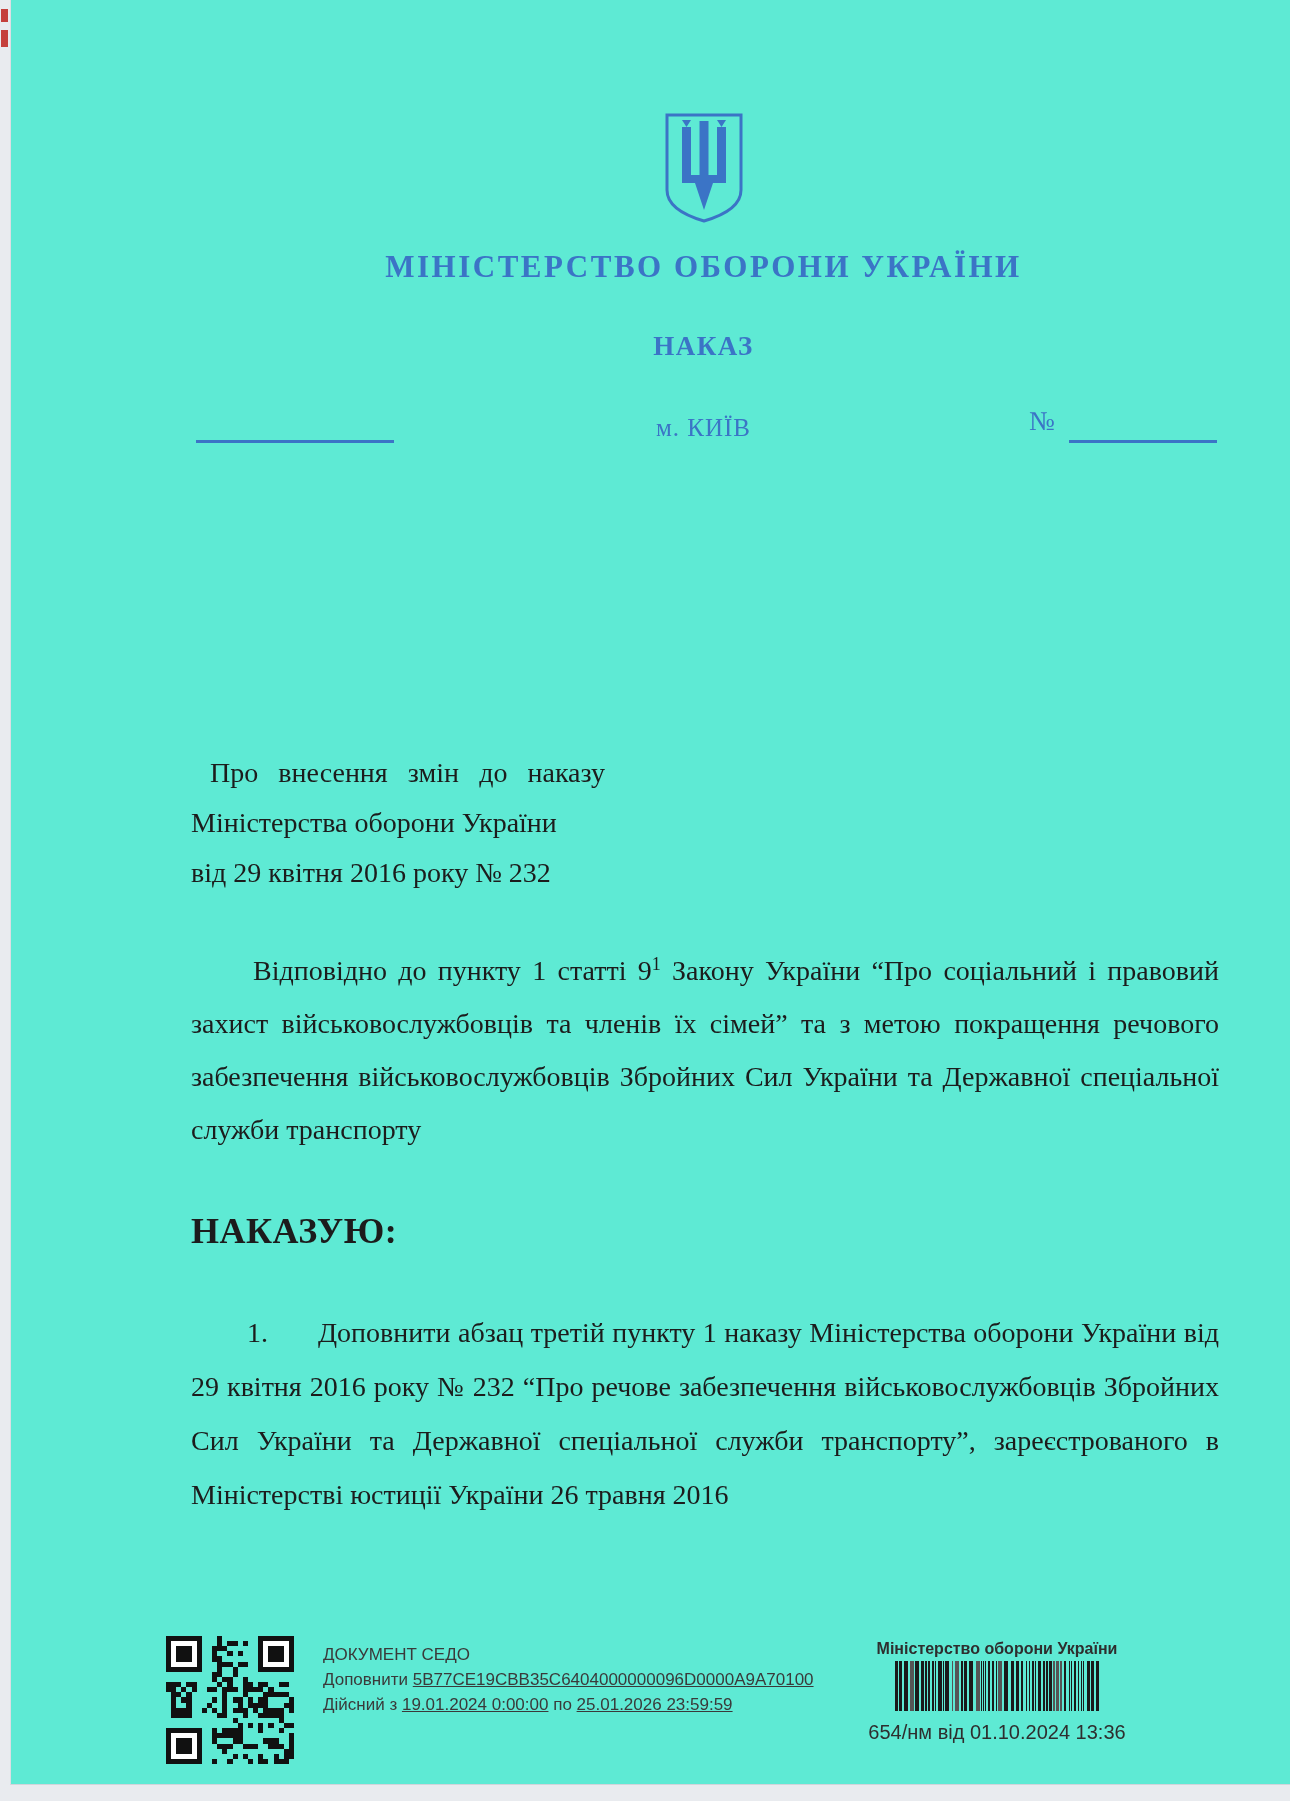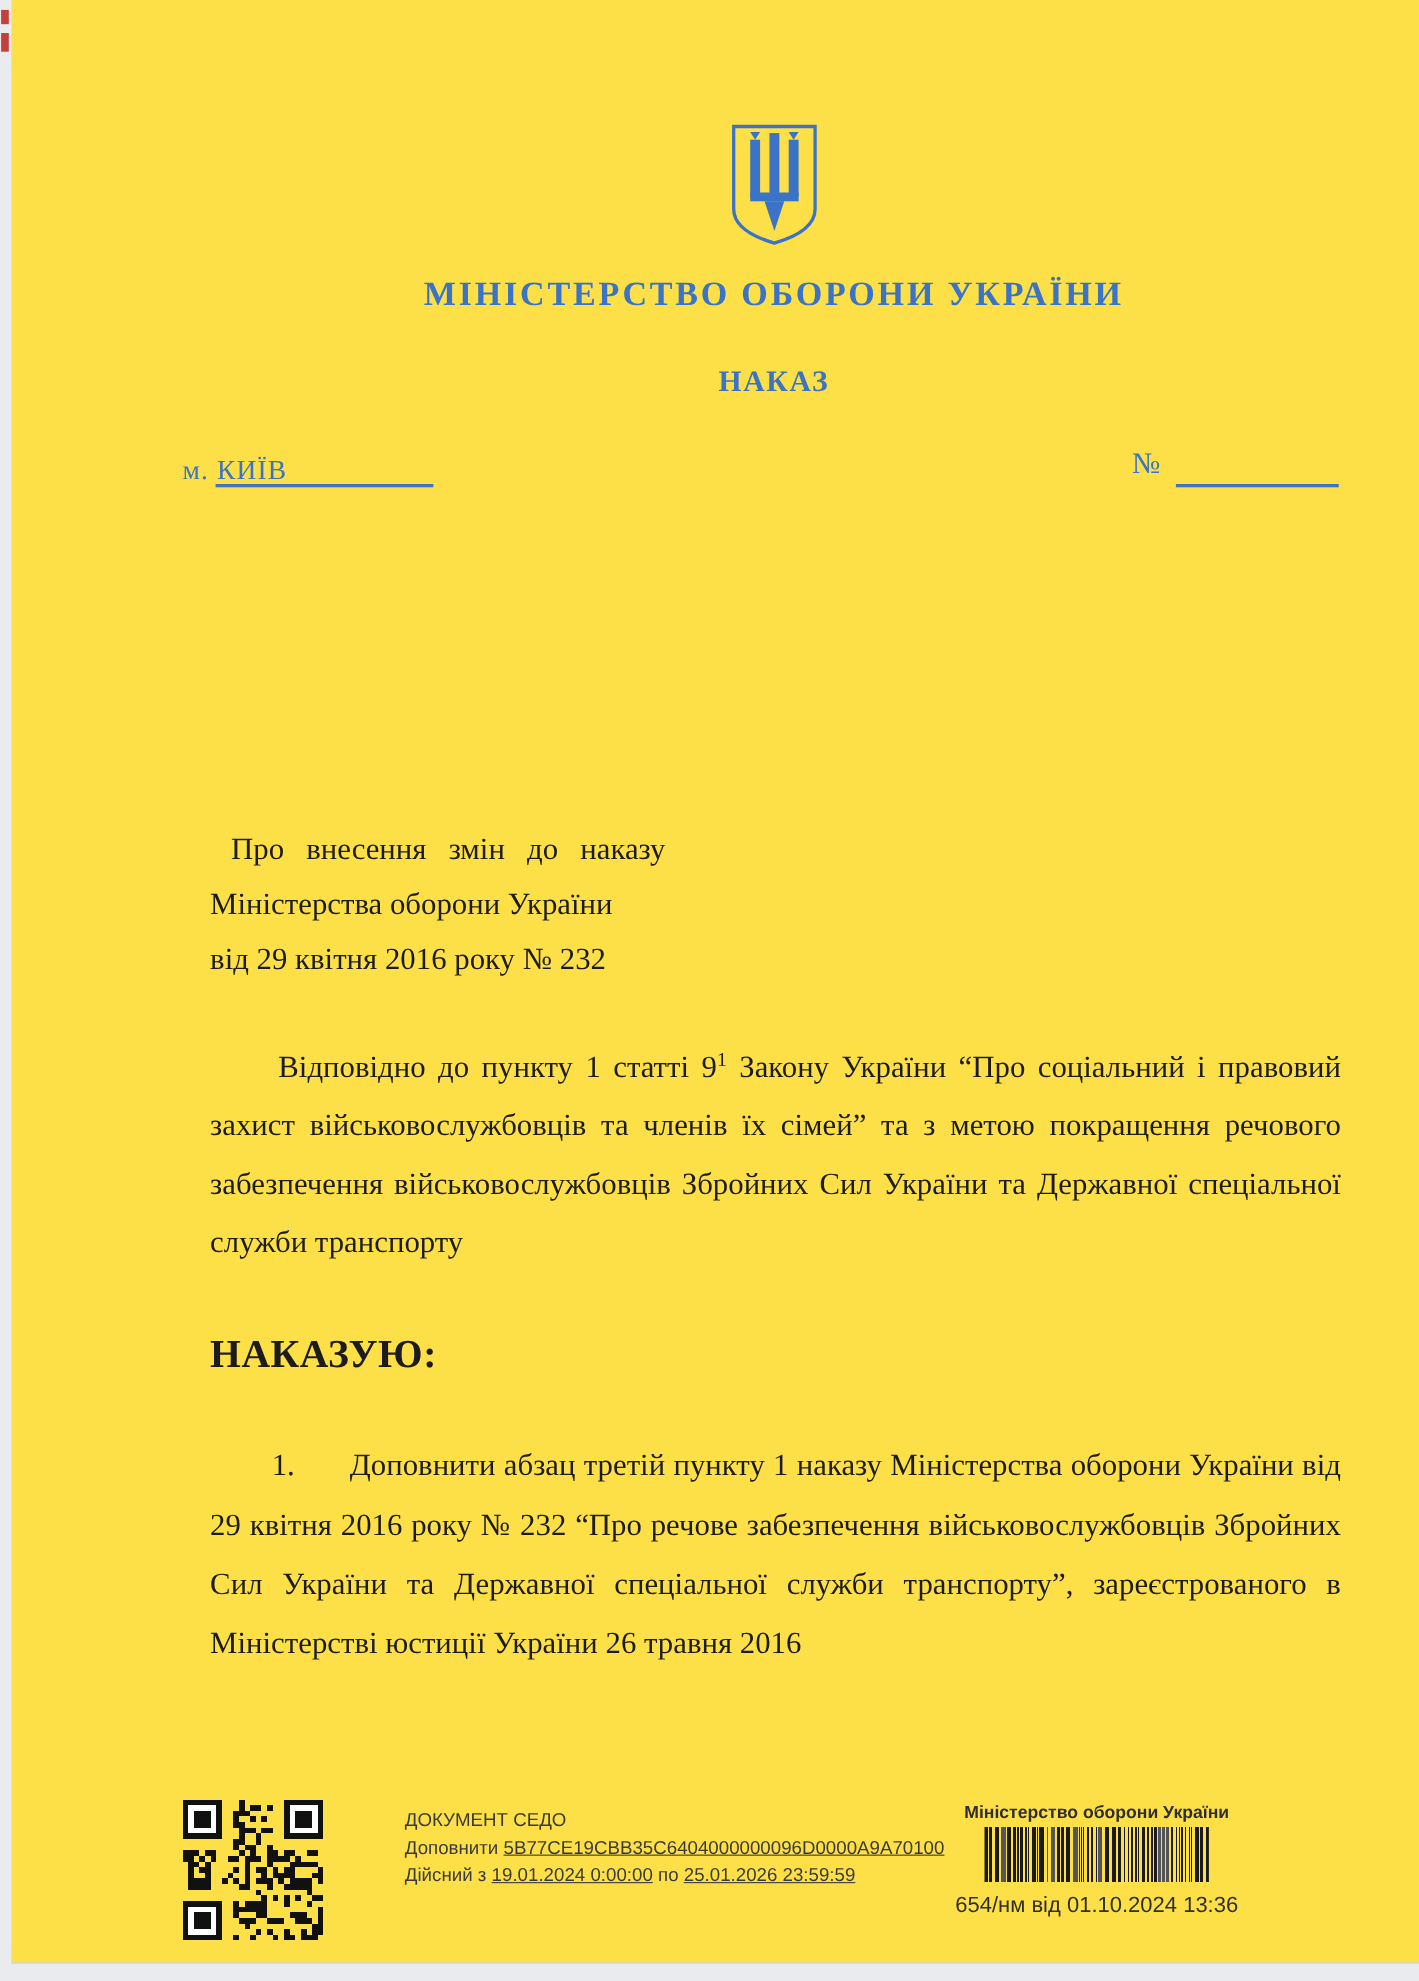--- a/index.html
+++ b/index.html
@@ -3,39 +3,39 @@
 <meta charset="utf-8">
 <style>
   html,body{margin:0;padding:0;}
   body{
     width:1290px;height:1801px;position:relative;overflow:hidden;
     background:#e9ebef;
     font-family:"Liberation Serif", serif;
   }
   .page{
     position:absolute;left:10px;top:0;width:1280px;height:1784px;
-    background:#fde047;border-left:1px solid #dcdee4;border-bottom:1px solid #d2d4db;
+    background:#5eead4;border-left:1px solid #dcdee4;border-bottom:1px solid #d2d4db;
   }
   .red-mark{position:absolute;width:7px;background:#c5403c;left:1px;z-index:5;}
   .red-mark.m1{top:9px;height:13px;}
   .red-mark.m2{top:30px;height:17px;}
 
   .content{position:absolute;left:155px;top:0;width:1075px;}
 
   .emblem-wrap{position:absolute;top:112px;left:0;width:100%;display:flex;justify-content:center;}
   .ministry-title{
     position:absolute;top:249px;left:0;width:100%;text-align:center;
     font-size:31px;font-weight:bold;color:#3b74c6;letter-spacing:2.5px;
   }
   .doc-type{
     position:absolute;top:331px;left:0;width:100%;text-align:center;
     font-size:27px;font-weight:bold;color:#3b74c6;letter-spacing:1.5px;
   }
   .city-label{
-    position:absolute;top:414px;left:0;width:100%;text-align:left;
+    position:absolute;top:414px;left:0;width:100%;text-align:center;
     font-size:25px;color:#3b74c6;letter-spacing:1px;
   }
   .date-blank-line{position:absolute;left:185px;top:440px;width:198px;border-bottom:3px solid #3b74c6;}
   .number-label{position:absolute;left:1018px;top:406px;font-size:27px;color:#3b74c6;}
   .number-blank-line{position:absolute;left:1058px;top:440px;width:148px;border-bottom:3px solid #3b74c6;}
 
   .subject{position:absolute;left:180px;top:748px;width:414px;font-size:28px;color:#1c1c1c;}
   .subject .line{height:50px;line-height:50px;white-space:nowrap;}
   .subject .line.j{text-align:justify;text-align-last:justify;white-space:normal;margin-left:19px;}
 
@@ -53,21 +53,21 @@
   .order-item{
     position:absolute;left:180px;top:1306px;width:1028px;
     font-size:28px;line-height:54px;color:#1c1c1c;
     text-align:justify;text-indent:56px;margin:0;
   }
   .order-item .tab{display:inline-block;width:50px;}
 
   .stamp-qr{position:absolute;left:155px;top:1636px;width:128px;height:130px;}
   .stamp-text{
     position:absolute;left:312px;top:1642px;
-    font-family:"Liberation Sans", sans-serif;font-size:17px;color:#3a3a3a;line-height:25px;margin-left:45px;
+    font-family:"Liberation Sans", sans-serif;font-size:17px;color:#3a3a3a;line-height:25px;
   }
   .stamp-text .u{text-decoration:underline;}
 
   .reg-block{
     position:absolute;left:846px;top:1640px;width:280px;text-align:center;
     font-family:"Liberation Sans", sans-serif;color:#2e2e2e;
   }
   .reg-org{font-size:16px;font-weight:bold;white-space:nowrap;}
   .reg-barcode{width:204px;height:50px;margin:3px auto 10px;}
   .reg-num{font-size:20px;white-space:nowrap;}

